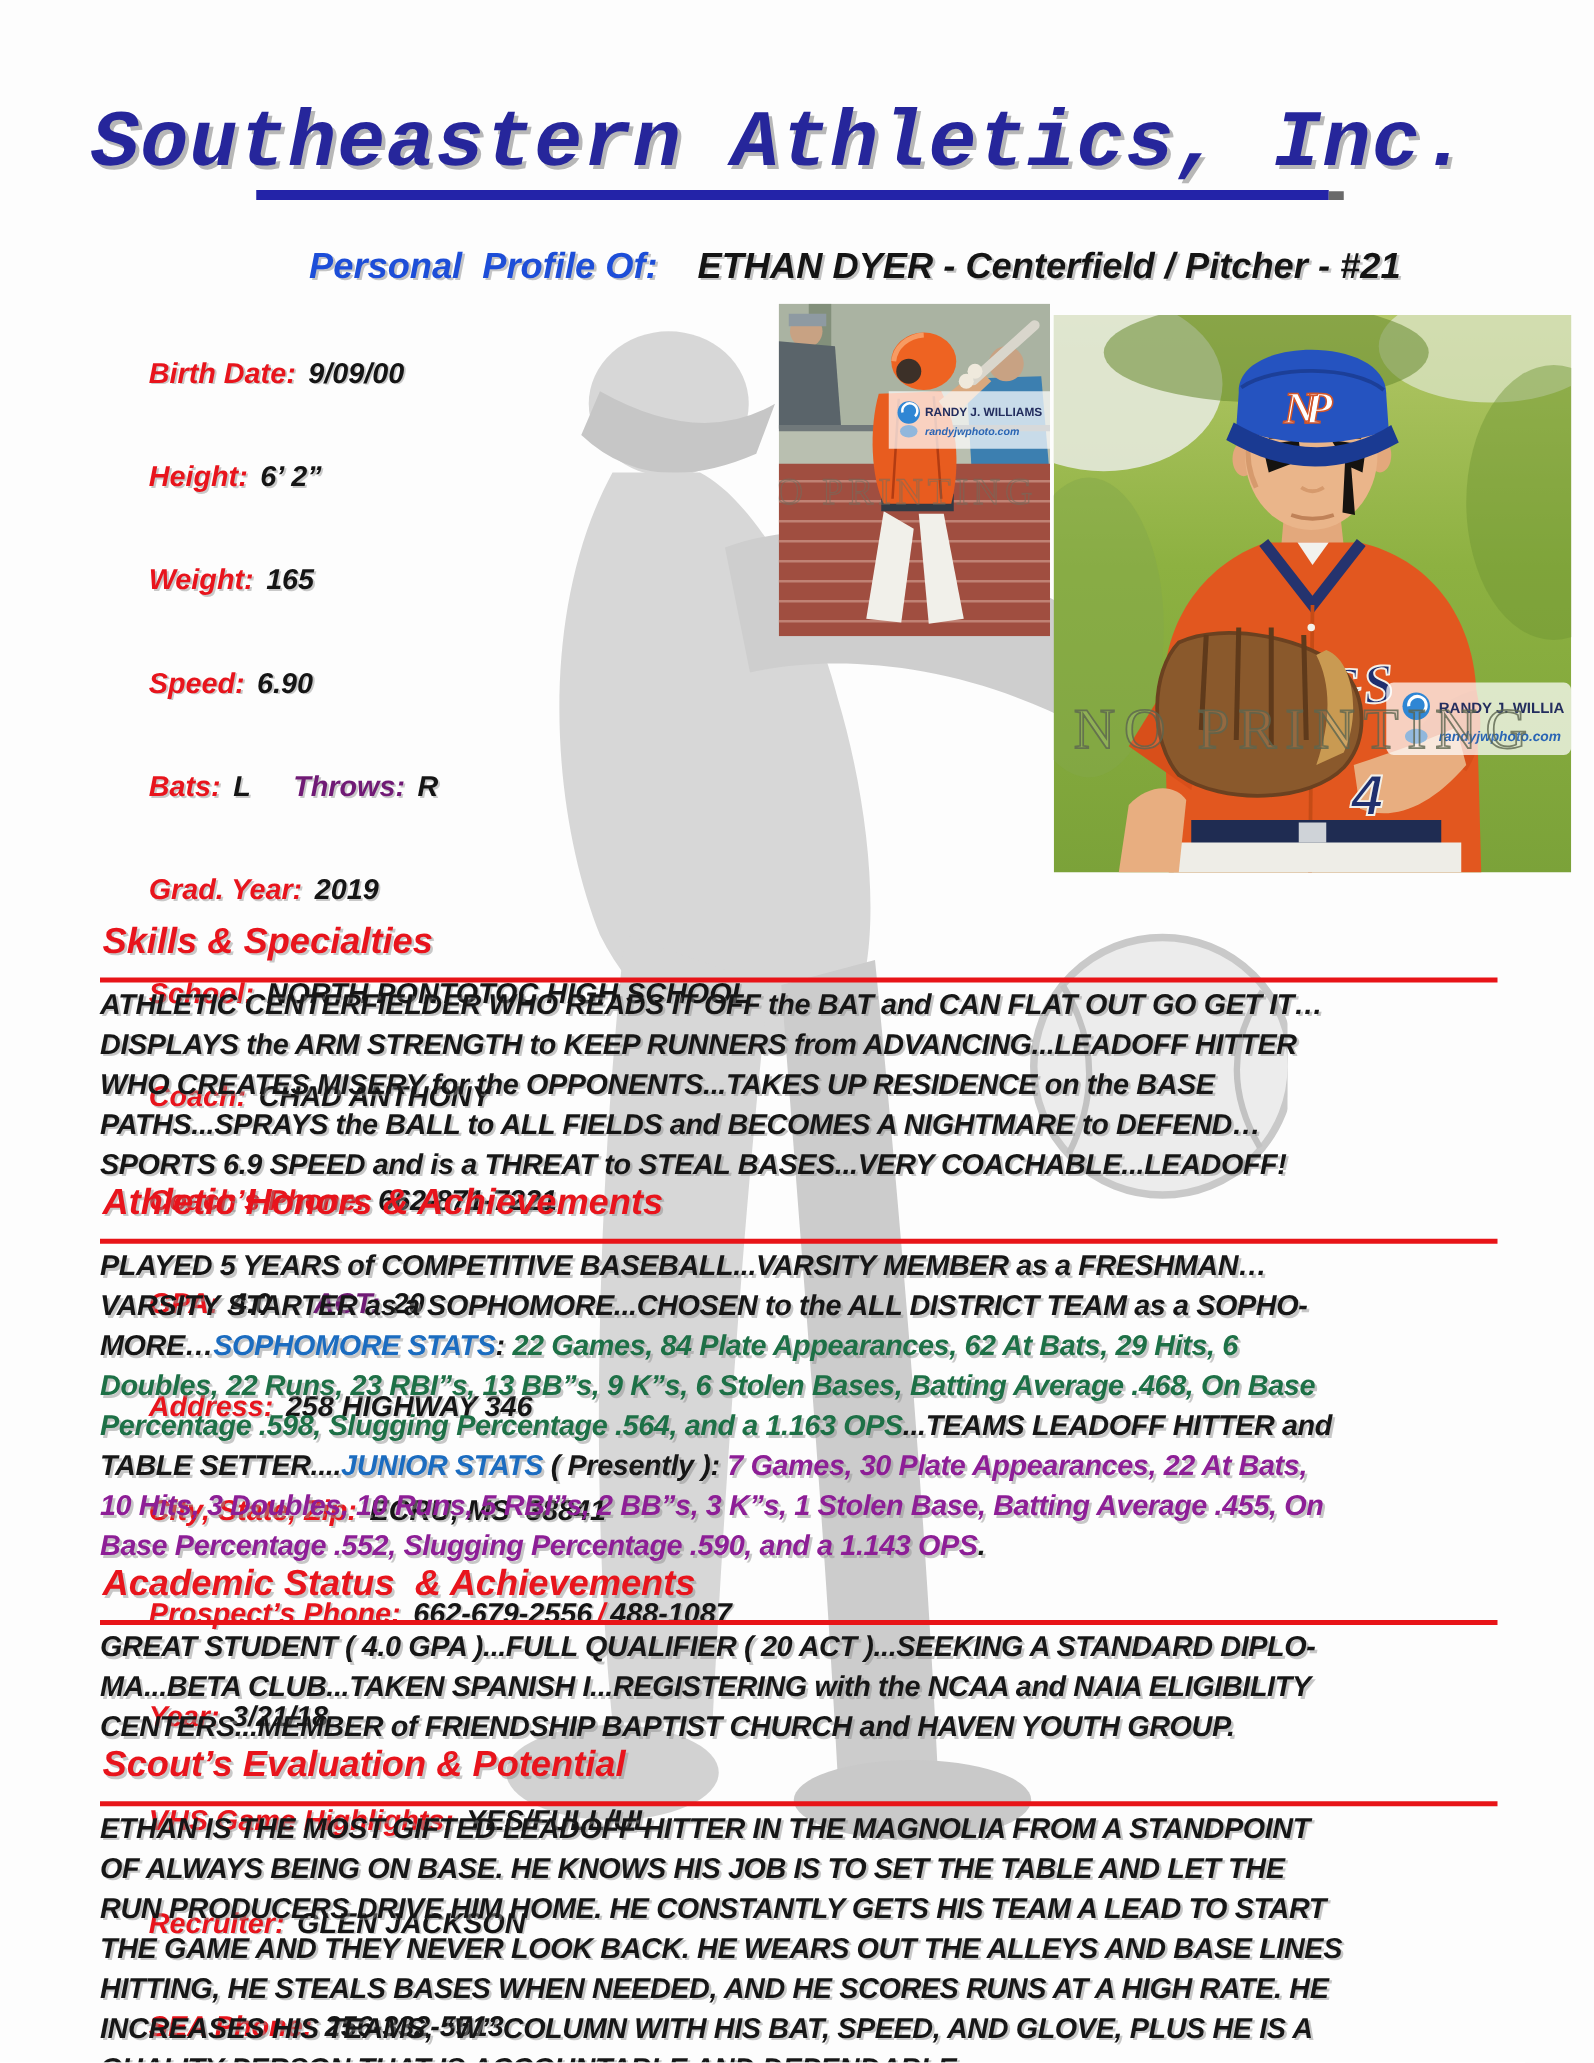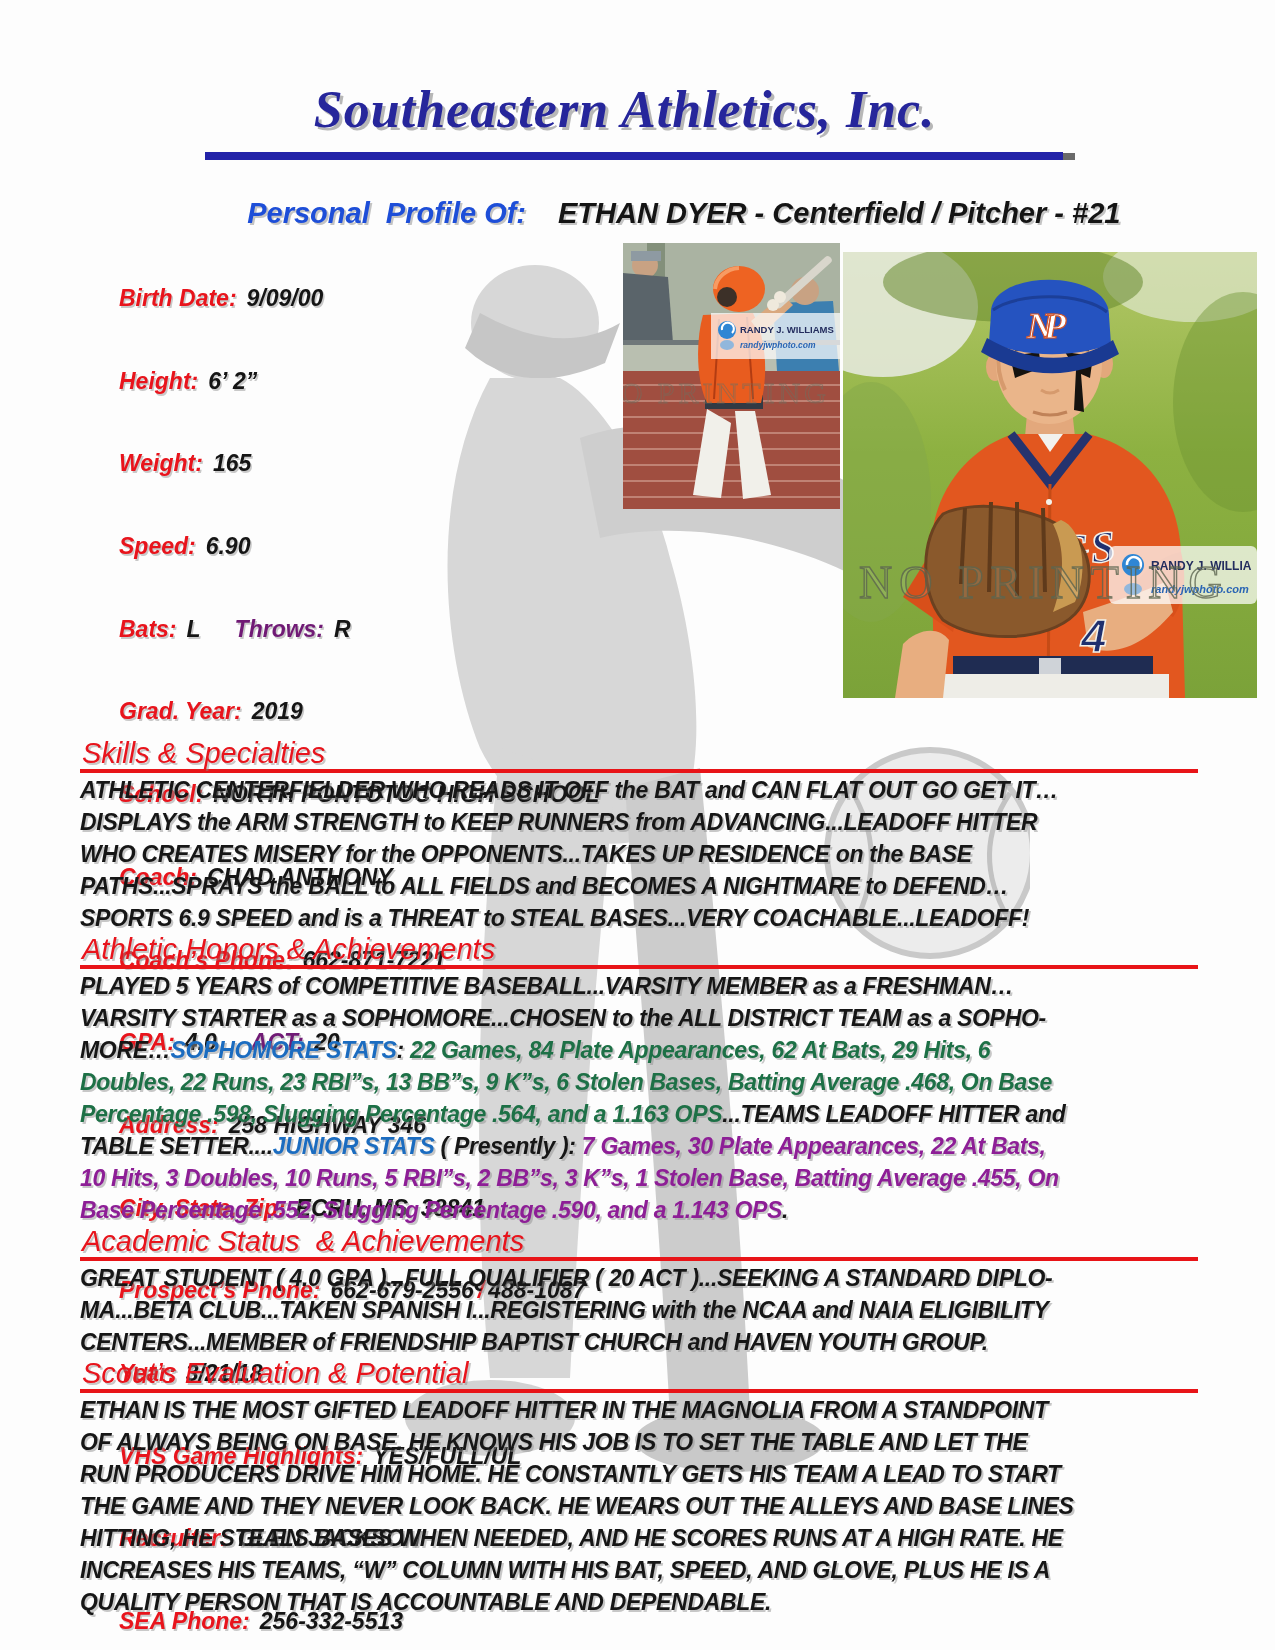--- a/index.html
+++ b/index.html
@@ -1,42 +1,42 @@
 <!DOCTYPE html>
 <html><head>
 <meta charset="utf-8">
 <style>
   html,body{margin:0;padding:0;background:#ffffff;}
   .page{position:relative;width:1275px;height:1650px;background:#fdfdfd;overflow:hidden;
         font-family:"Liberation Sans",sans-serif;}
   .clipart{position:absolute;left:370px;top:228px;z-index:0;}
   
   .title{position:absolute;left:0;top:80px;width:1249px;text-align:center;z-index:2;
-         font-family:Liberation Serif, serif;font-style:italic;font-weight:bold;
-         font-size:52px;color:#26269b;letter-spacing:1px;
+         font-family:Liberation Mono, monospace;font-style:italic;font-weight:bold;
+         font-size:64px;color:#26269b;letter-spacing:1px;
          text-shadow:3px 3px 0 rgba(125,125,125,.55);white-space:pre;}
   .title-rule{position:absolute;left:205px;top:152px;width:858px;height:8px;background:#2323a8;z-index:2;}
   .title-rule-nub{position:absolute;left:1063px;top:153px;width:12px;height:7px;background:#6a6a6a;z-index:2;}
   .subtitle{position:absolute;left:215px;top:164px;z-index:2;font-style:italic;font-weight:bold;
             font-size:29px;white-space:pre;text-shadow:2px 2px 0 rgba(140,140,140,.5);}
   .sub-red{color:#1d4ed8;}
   .sub-black{color:#141414;margin-left:32px;}
   
   .info{position:absolute;left:119px;top:230px;z-index:2;font-style:italic;font-weight:bold;
         font-size:23px;white-space:pre;text-shadow:1.5px 1.5px 0 rgba(150,150,150,.5);}
   .info .row{height:28.7px;line-height:28.7px;}
   .lab{color:#e8141c;}
   .val{color:#151515;margin-left:10px;}
   .val2{color:#151515;}
   .lab2{color:#701a75;margin-left:34px;}
   .sep-red{color:#e8141c;margin:0 4px;}
   
   .sections{position:absolute;left:80px;top:738px;width:1118px;z-index:2;}
-  .sec-h{font-size:29px;line-height:30px;color:#e8141c;font-style:italic;font-weight:normal;
-         border-bottom:4px solid #e81418;padding:0 0 1px 2px;margin:0;white-space:pre;
+  .sec-h{font-size:29px;line-height:30px;color:#e8141c;font-style:italic;font-weight:bold;
+         border-bottom:4px solid #e81418;padding:0 0 14px 2px;margin:0;white-space:pre;
          text-shadow:2px 2px 0 rgba(135,135,135,.45);}
   .body{margin:1px 0 0 0;font-size:23px;line-height:32px;font-style:italic;font-weight:bold;
         color:#161616;white-space:pre;letter-spacing:-0.3px;
         text-shadow:2px 2px 0 rgba(145,145,145,.5);}
   .c-k{color:#161616;}
   .c-b{color:#1b6cc0;}
   .c-g{color:#1d7046;}
   .c-p{color:#8d1e96;}
   
   .photo1{position:absolute;left:623px;top:243px;z-index:3;}

